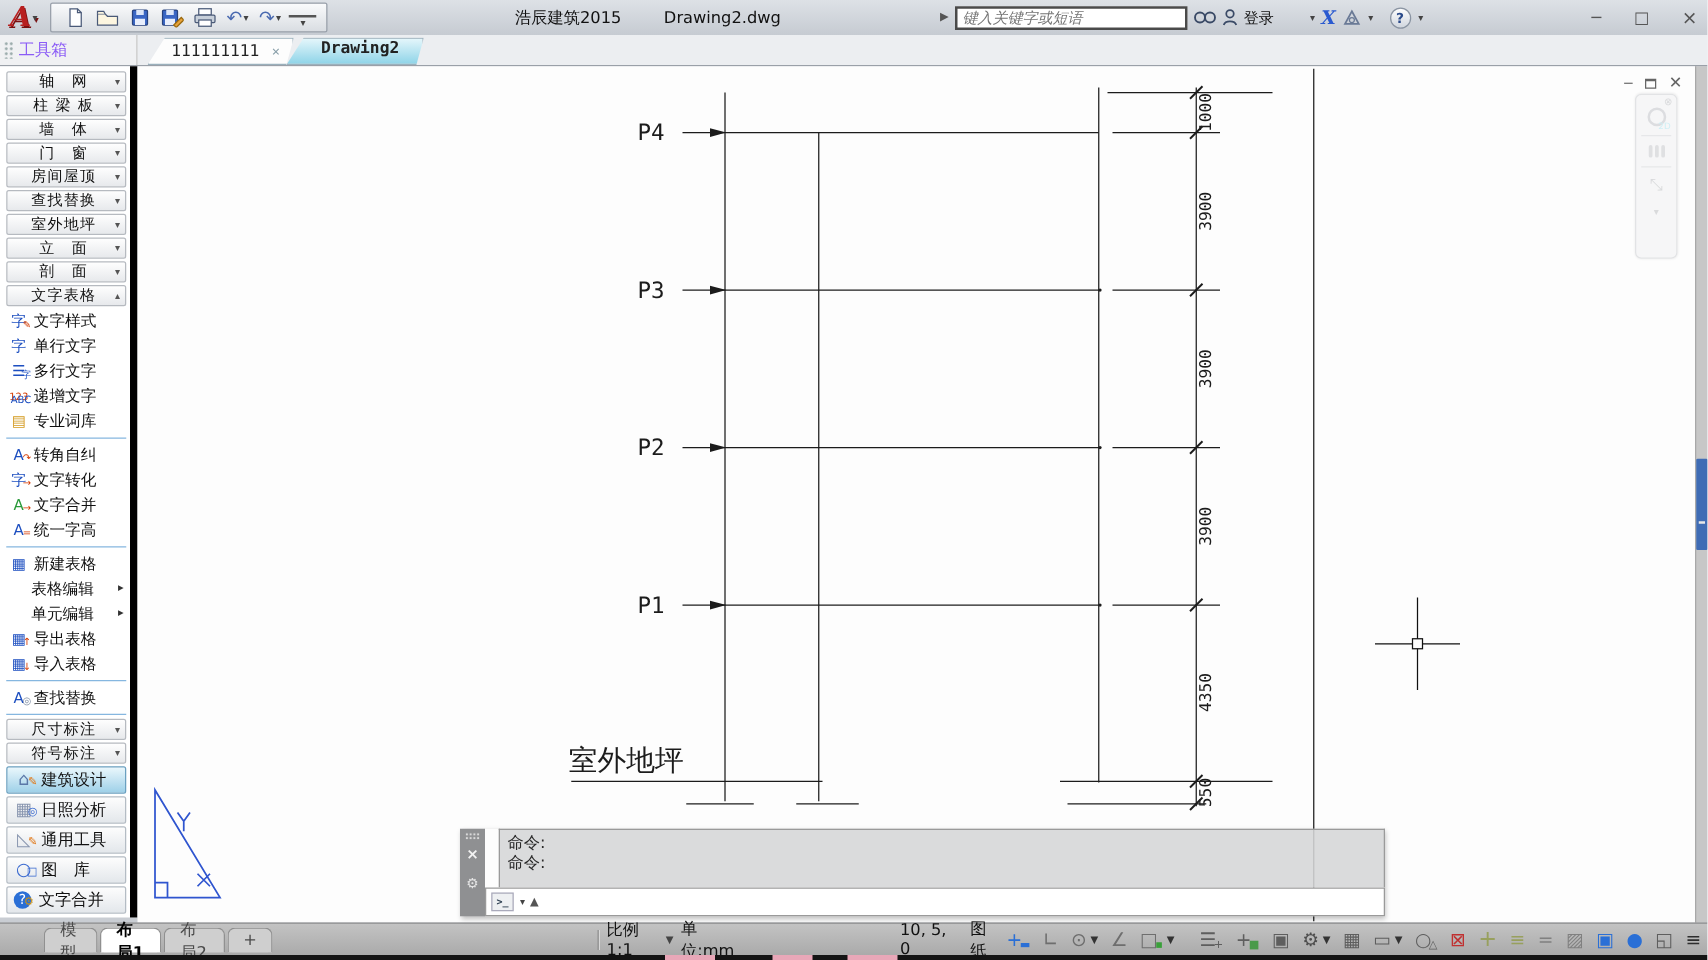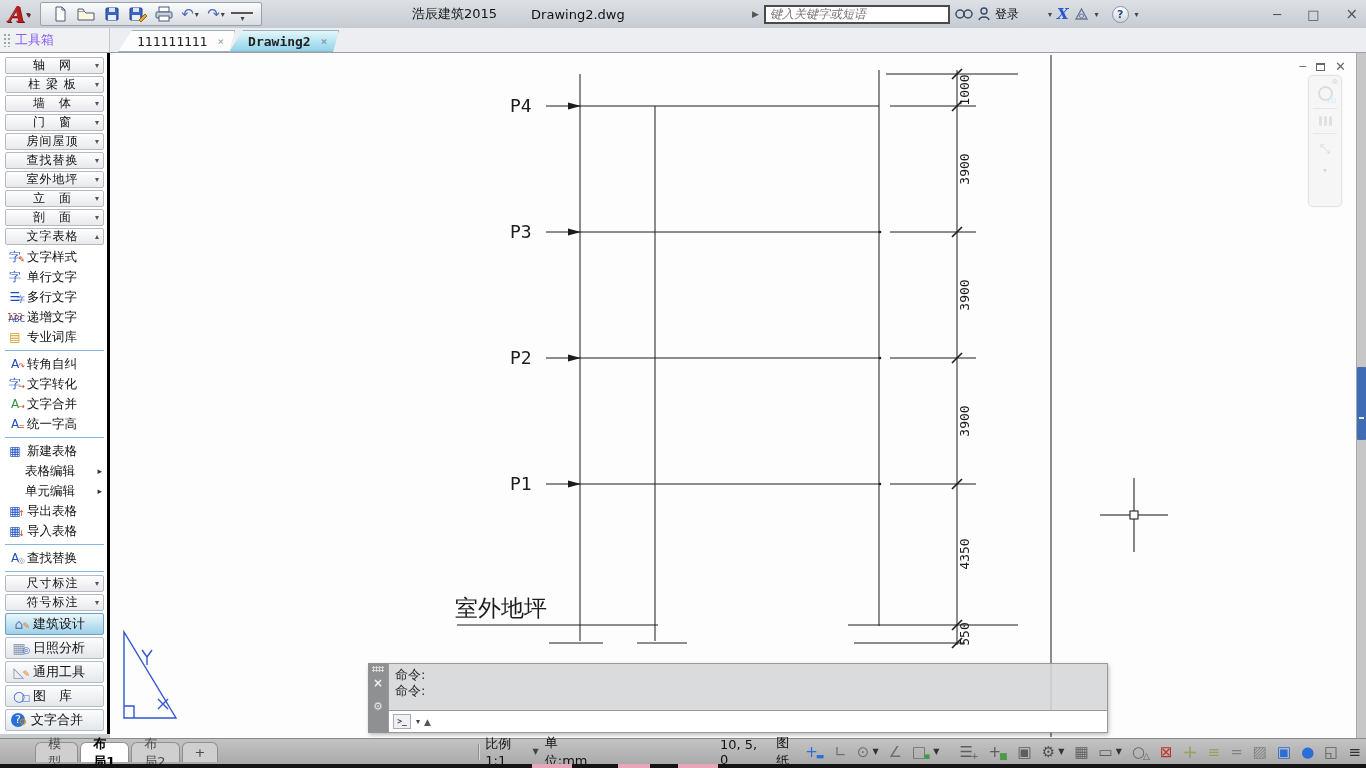--- a/index.html
+++ b/index.html
@@ -29,25 +29,25 @@
   
   #tabrow { position:absolute; left:0; top:28px; width:1366px; height:25px; background:#eceef1; border-bottom:1px solid #9aa0a8; display:flex; }
   #tbxhead { width:110px; height:100%; background:#f0f1f3; border-right:1px solid #c8c8c8; display:flex; align-items:center;
     font-size:13px; color:#8b5cf6; }
   #tbxgrip { width:8px; height:14px; margin:0 4px 0 3px;
     background-image:radial-gradient(#9aa 1px, transparent 1.2px); background-size:4px 4px; }
   #doctabs { display:flex; align-items:flex-end; height:100%; padding-left:8px;justify-content:center; }
   .dtab { height:22px; min-width:110px; padding:0 10px 0 18px; display:flex; align-items:center; gap:10px;
     font:13px "DejaVu Sans Mono",monospace; color:#222; clip-path:polygon(14px 0,100% 0,calc(100% - 6px) 100%,0 100%);
     background:#fdfdfd; border:1px solid #9ab0bc; margin-right:-6px; }
-  .dtab.active { background:linear-gradient(#e4f6fb,#8fd4e8); font-weight:bold; }
+  .dtab.active { background:linear-gradient(#e4f6fb,#8fd4e8); font-weight:bold;flex-direction:column; }
   .dtx { color:#8aa0aa; font-size:11px; }
 
   
-  #sidebar { position:absolute; left:0; top:53px; width:110px; height:681px; background:#fff; border-right:3px solid #000000;
+  #sidebar { position:absolute; left:0; top:53px; width:110px; height:681px; background:#fff; border-right:6px solid #000000;
     padding:4px 3px 0 5px; }
   .grp { height:17px; margin-bottom:2px; display:flex; align-items:center; background:linear-gradient(#fefefe,#e7e9ec);
     border:1px solid #b6bac0; border-radius:2px; font-size:12px; color:#111; padding:0 4px; }
   .grp .lab { flex:1; text-align:center; letter-spacing:1px; }
   .grp .ar { font-size:8px; color:#555; }
   .item { height:20px; display:flex; align-items:center; gap:4px; font-size:12.5px; color:#111; padding-left:2px; }
   .item .ic { width:16px; height:15px; position:relative; font-size:12px; line-height:15px; text-align:center; flex:none; }
   .item .ic .acc { position:absolute; right:-2px; bottom:-2px; font-size:8px; }
   .item .sub { margin-left:auto; margin-right:2px; font-size:9px; color:#333; }
   .item.indent { padding-left:20px; }
@@ -81,21 +81,21 @@
   
   #cmdwin { position:absolute; left:368px; top:663px; width:740px; height:70px; display:flex;
     box-shadow:1px 2px 4px rgba(0,0,0,.25); z-index:5; }
   #cmdgrip { width:20px; background:#8f9092; display:flex; flex-direction:column; align-items:center; color:#f2f2f2; }
   #cmdgrip .dots { width:12px; height:6px; margin-top:3px;
     background-image:radial-gradient(#d9d9d9 1px, transparent 1.2px); background-size:3px 3px; }
   #cmdgrip .cx { font-size:12px; margin-top:4px; font-weight:bold; }
   #cmdgrip .cw { font-size:11px; margin-top:10px; color:#e4e4e4; }
   #cmdbody { flex:1; display:flex; flex-direction:column; }
   #cmdhist { flex:1; background:rgba(213,214,215,.88); border:1px solid #9a9a9a; border-bottom:none;
-    font-size:13px; color:#2a2a2a; padding:3px 6px; line-height:16px; }
+    font-size:13px; color:#2a2a2a; padding:3px 6px; line-height:16px;margin-left:11px; }
   #cmdinput { height:23px; background:#fff; border:1px solid #9a9a9a; display:flex; align-items:center; padding:0 4px; gap:4px; }
   #prompt { width:18px; height:15px; background:#eef0f2; border:1px solid #aab; font:bold 8px "DejaVu Sans Mono",monospace;
     color:#345; display:flex; align-items:center; justify-content:center; }
   #cmdtext { flex:1; font:italic 13px "DejaVu Sans",sans-serif; color:#aaa; }
   #cmdup { font-size:9px; color:#555; margin-right:2px; }
 
   
   #statusbar { position:absolute; left:0; top:738px; width:1366px; height:26px;
     background:linear-gradient(#c3c3c3,#aaaaaa); border-top:1px solid #8a8a8a; display:flex; align-items:center; font-size:13px; color:#111; }
   .ltab { height:20px; margin-top:3px; padding:0 12px; display:flex; align-items:center; border:1px solid #909090;

